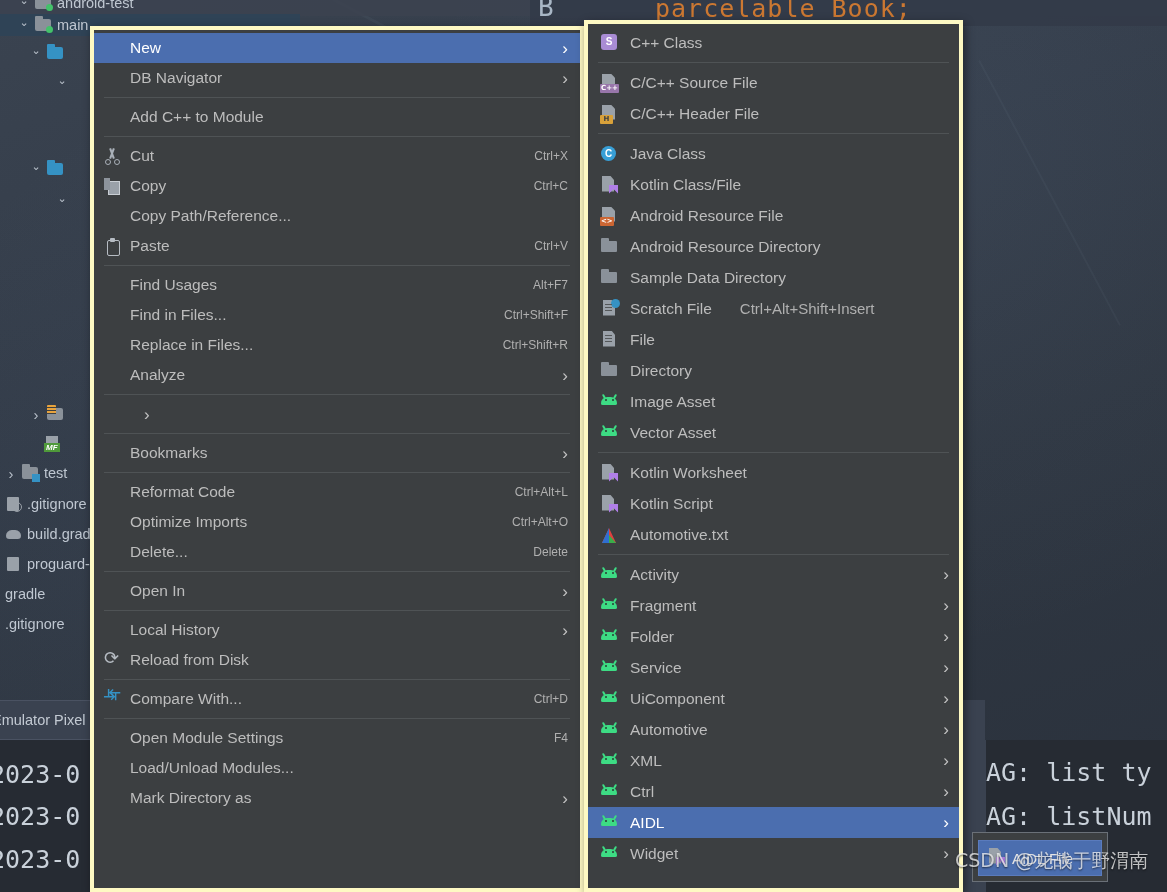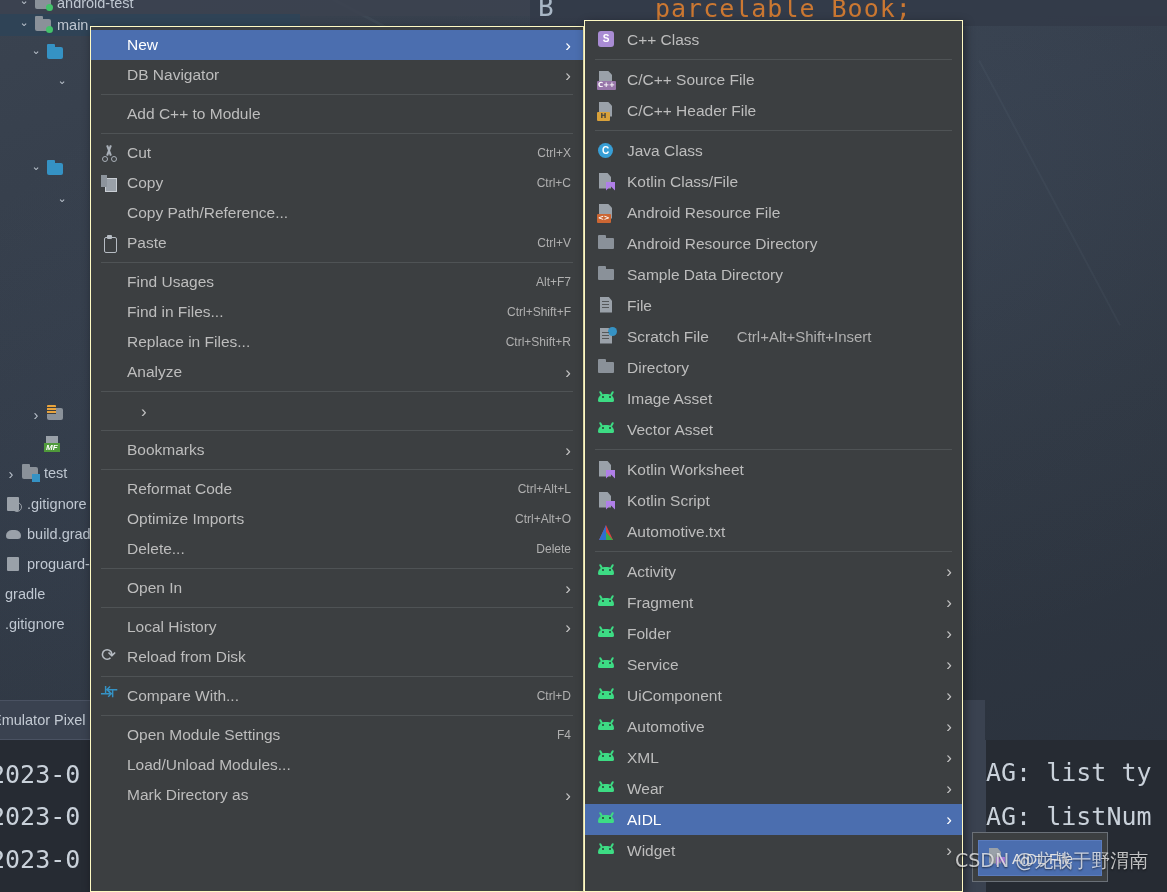--- a/index.html
+++ b/index.html
@@ -120,21 +120,21 @@
     font-family:"DejaVu Sans Mono", monospace; font-size:25px; white-space:nowrap;
   }
   .editor-rgutter {
     position:absolute; left:960px; top:700px; width:25px; height:192px;
     background:#3a4250;
   }
 
   
   .menu {
     position:absolute; background:#3c3f41;
-    border:1px solid #fef9c3; box-shadow:2px 3px 9px rgba(0,0,0,.45);
+    border:4px solid #fef9c3; box-shadow:2px 3px 9px rgba(0,0,0,.45);
   }
   #main-menu { left:90px; top:26px; width:494px; height:866px; padding-top:3px; }
   .mi {
     position:relative; display:flex; align-items:center;
     height:30px; padding:0 12px 0 10px; color:#bdbdbd; font-size:15.5px;
     white-space:nowrap; cursor:default;
   }
   .mi .mi-icon { width:26px; flex:none; display:flex; align-items:center; justify-content:flex-start; }
   .mi .mi-label { flex:1; }
   .mi .mi-accel { color:#b0b0b0; font-size:12px; margin-left:18px; }
@@ -642,37 +642,37 @@
 
     <div class="si">
       <span class="si-icon">
           <span class="fi fi-folder"></span>
         </span>
       <span class="si-label">Sample Data Directory</span>
     </div>
 
     <div class="si">
       <span class="si-icon">
-          <span class="fi fi-doc"></span>
-        </span>
-      <span class="si-label">File</span>
-    </div>
-
-    <div class="si">
-      <span class="si-icon">
           <span class="fi fi-doc">
             <i class="fi-clock"></i>
           </span>
         </span>
       <span class="si-label" style="flex:0 0 auto;">Scratch File</span>
       <span class="si-accel" style="margin-left:28px;">Ctrl+Alt+Shift+Insert</span>
     </div>
 
     <div class="si">
       <span class="si-icon">
+          <span class="fi fi-doc"></span>
+        </span>
+      <span class="si-label">File</span>
+    </div>
+
+    <div class="si">
+      <span class="si-icon">
           <span class="fi fi-folder"></span>
         </span>
       <span class="si-label">Directory</span>
     </div>
 
     <div class="si">
       <span class="si-icon">
           <span class="fi-android">
             <i></i>
             <i></i>
@@ -816,21 +816,21 @@
 
     <div class="si">
       <span class="si-icon">
           <span class="fi-android">
             <i></i>
             <i></i>
             <i></i>
             <i></i>
           </span>
         </span>
-      <span class="si-label">Wear</span>
+      <span class="si-label">Ctrl</span>
       <span class="si-arrow">›</span>
     </div>
 
     <div class="si hl">
       <span class="si-icon">
           <span class="fi-android">
             <i></i>
             <i></i>
             <i></i>
             <i></i>

